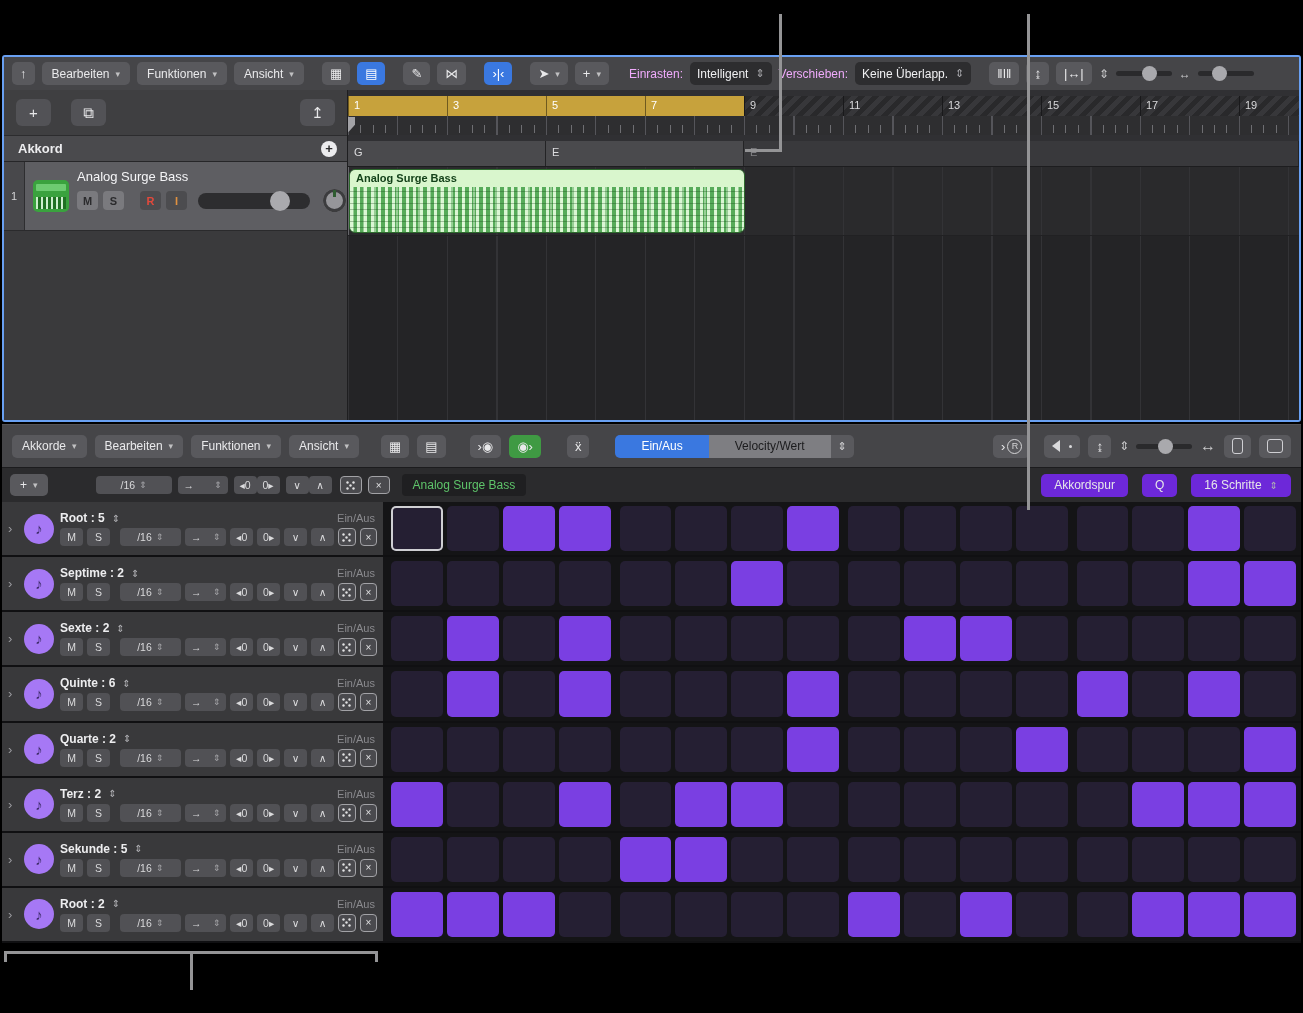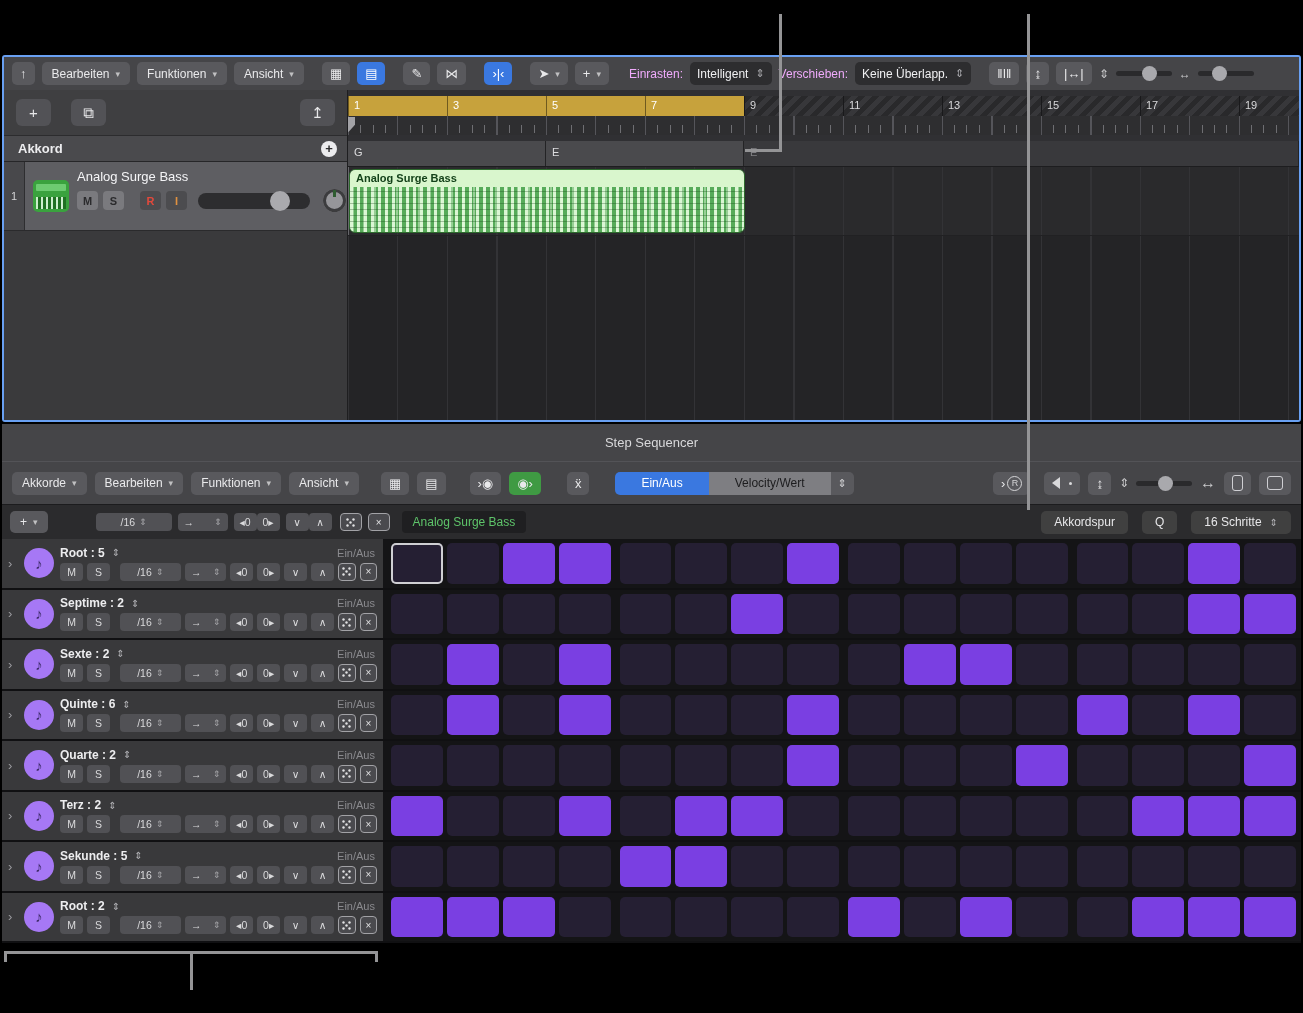--- a/index.html
+++ b/index.html
@@ -111,21 +111,21 @@
       padding:0 8px;flex:0 0 auto;position:relative;}
   .mbtn{height:18px;min-width:23px;border-radius:4px;background:#515155;color:#dadadc;font-size:10.5px;
       display:inline-flex;align-items:center;justify-content:center;padding:0 4px;gap:4px;box-sizing:border-box;white-space:nowrap;}
   .mbtn .stp{font-size:9px;color:#a5a5a9;}
   .mbtn.w76{width:76px;justify-content:center;padding:0 6px;}
   .mbtn.w50{width:50px;justify-content:space-between;padding:0 6px;}
   .obtn{height:18px;width:22px;border:1px solid #a2a2a6;border-radius:4px;background:#4a4a4e;
       display:inline-flex;align-items:center;justify-content:center;color:#e2e2e4;font-size:10px;box-sizing:border-box;}
   .patname{background:#1f1f21;color:#5ec46a;font-size:12px;border-radius:4px;padding:4px 11px;margin-left:12px;}
   .shr{position:absolute;right:10px;display:flex;align-items:center;gap:14px;}
-  .shbtn{background:#404040;border-radius:5px;height:23px;display:inline-flex;align-items:center;padding:0 13px;font-size:12px;color:#e7e7e9;gap:8px;}
+  .shbtn{background:#6d28d9;border-radius:5px;height:23px;display:inline-flex;align-items:center;padding:0 13px;font-size:12px;color:#e7e7e9;gap:8px;}
   .seq-rows{flex:1;display:flex;flex-direction:column;min-height:0;}
   .seq-row{flex:1;display:flex;border-bottom:2px solid #101012;min-height:0;}
   .row-header{width:381px;flex:0 0 auto;background:#39393b;display:flex;align-items:center;padding:0 6px;gap:6px;box-sizing:border-box;}
   .disclosure{color:#9c9ca0;font-size:13px;width:10px;flex:0 0 auto;}
   .row-icon{width:30px;height:30px;border-radius:50%;background:#a678f5;display:flex;align-items:center;justify-content:center;flex:0 0 auto;}
   .row-icon .note-glyph{color:#3c2a66;font-size:15px;}
   .row-main{flex:1;min-width:0;}
   .row-line1{display:flex;align-items:center;gap:7px;margin-bottom:3px;}
   .row-label{font-size:12px;font-weight:700;color:#ededef;white-space:nowrap;}
   .row-stp{font-size:10px;color:#b2b2b6;}
@@ -293,23 +293,20 @@
           <div class="region-title">Analog Surge Bass</div>
           <div class="region-body"></div>
         </div>
       </div>
       <div class="arr-fill"></div>
     </div>
   </div>
 </div>
 
 <div class="seq-pane">
-  <div class="seq-titlebar">
-      <span>Step Sequencer</span>
-    </div>
   <div class="seq-toolbar">
     <span class="btn">
         <span>Akkorde</span>
         <span class="chev">▾</span>
       </span>
     <span class="btn">
         <span>Bearbeiten</span>
         <span class="chev">▾</span>
       </span>
     <span class="btn">

